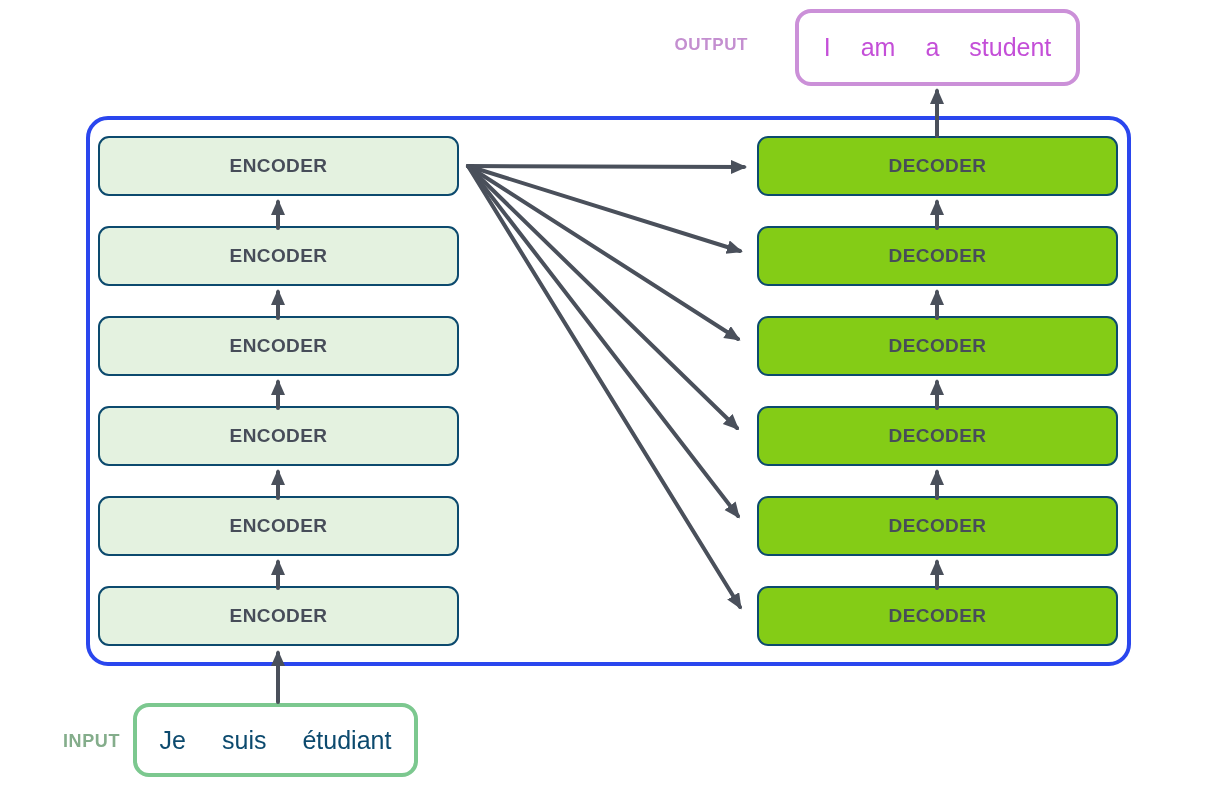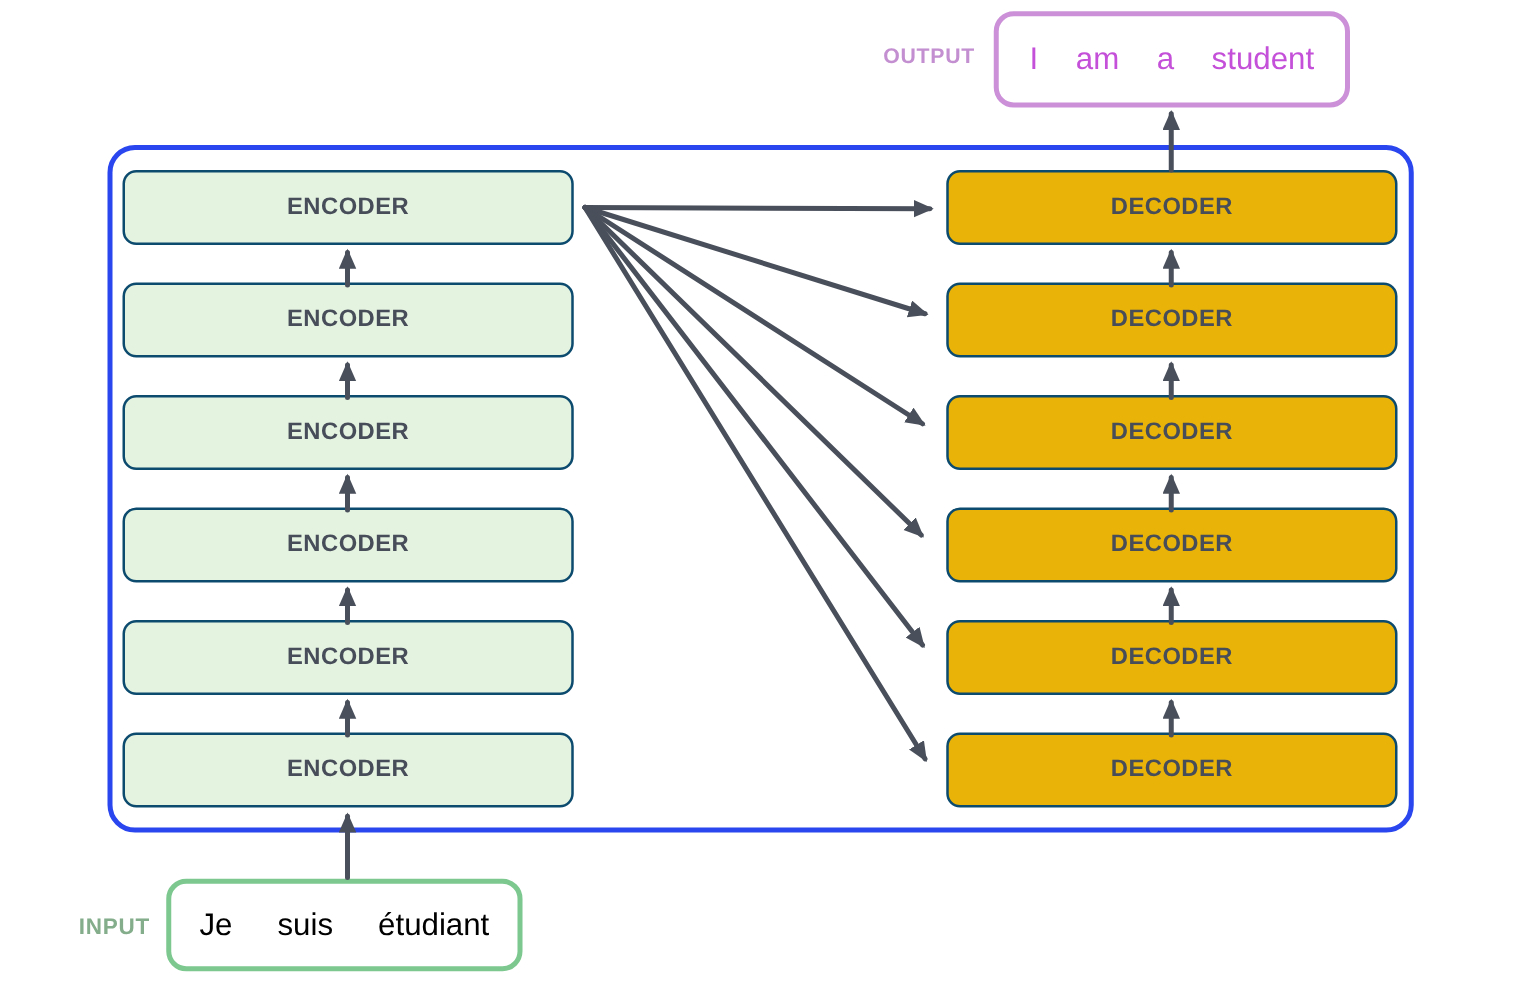--- a/index.html
+++ b/index.html
@@ -11,36 +11,36 @@
   
   .container{position:absolute;left:86px;top:116px;width:1045px;height:550px;
     border:4px solid #2a46ee;border-radius:22px;box-sizing:border-box;background:#ffffff;}
 
   
   .box{position:absolute;width:361px;height:60px;box-sizing:border-box;
     border:2px solid #0c4a6e;border-radius:11px;
     display:flex;align-items:center;justify-content:center;
     font-size:19px;font-weight:600;letter-spacing:0.4px;color:#474d59;}
   .encoder{left:98px;background:#e4f2e0;}
-  .decoder{left:757px;background:#eab308;}
+  .decoder{left:757px;background:#84cc16;}
   .r1{top:136px}.r2{top:226px}.r3{top:316px}.r4{top:406px}.r5{top:496px}.r6{top:586px}
 
   
   .output-box{position:absolute;left:795px;top:9px;width:285px;height:77px;box-sizing:border-box;
     border:4px solid #cb90d8;border-radius:16px;background:#ffffff;
     display:flex;align-items:center;justify-content:center;gap:30px;
     font-size:25px;color:#c44fd8;}
-  .output-label{position:absolute;left:638px;top:35px;width:142px;text-align:right;
+  .output-label{position:absolute;left:606px;top:35px;width:142px;text-align:right;
     font-size:17px;font-weight:600;letter-spacing:0.6px;color:#c48fd0;}
 
   
   .input-box{position:absolute;left:133px;top:703px;width:285px;height:74px;box-sizing:border-box;
     border:4px solid #7cc88f;border-radius:16px;background:#ffffff;
     display:flex;align-items:center;justify-content:center;gap:36px;
-    font-size:25px;color:#000000;}
+    font-size:25px;color:#0c4a6e;}
   .input-label{position:absolute;left:20px;top:731px;width:100px;text-align:right;
     font-size:18px;font-weight:600;letter-spacing:0.6px;color:#84ad8b;}
 
   svg.arrows{position:absolute;left:0;top:0;pointer-events:none;}
   svg.arrows line{stroke:#4a505b;stroke-width:4;stroke-linecap:round;}
 </style>
 </head>
 <body>
 
 <div class="stage">

